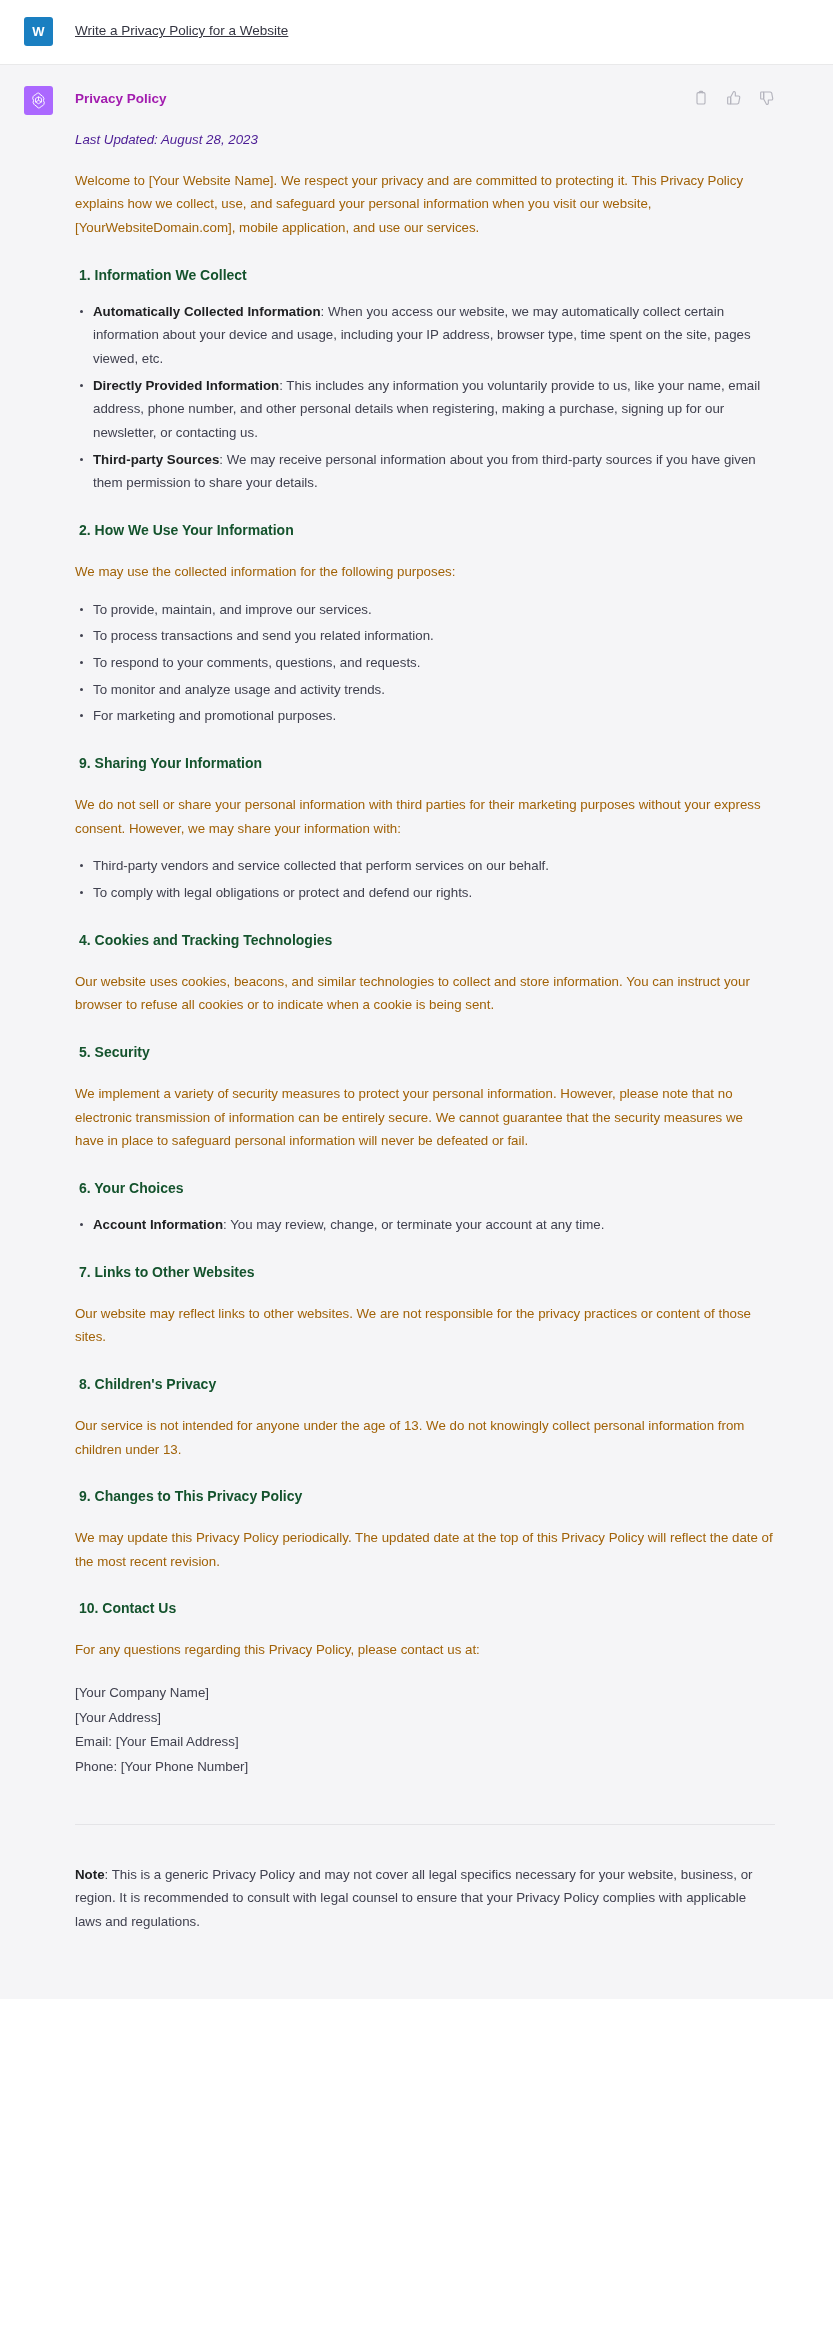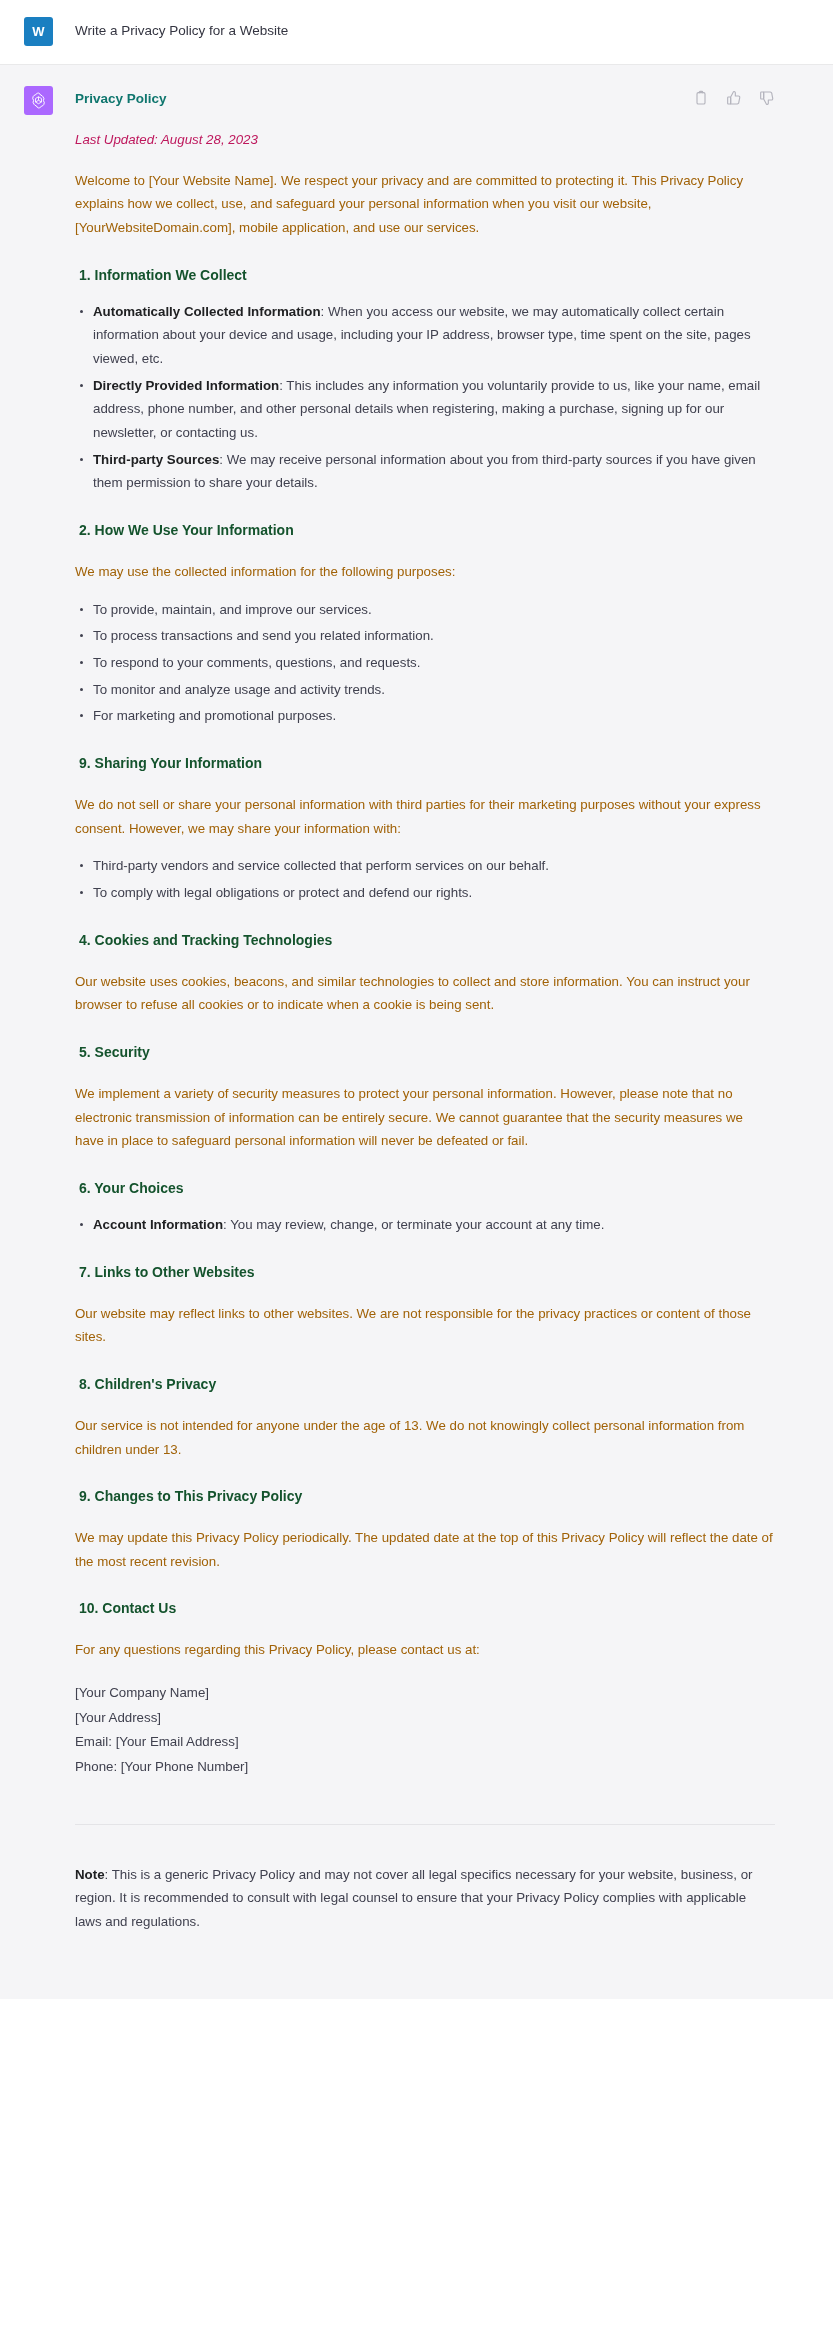--- a/index.html
+++ b/index.html
@@ -73,32 +73,33 @@
     flex: 1 1 auto;
     min-width: 0;
     padding-right: 10px;
   }
 
   .user-text {
     font-size: 13.5px;
     line-height: 1.55;
     color: #343541;
     padding-top: 5px;
+    text-decoration: underline;
   }
 
   
   .assist-head {
     display: flex;
     align-items: flex-start;
     justify-content: space-between;
   }
   .assist-title {
     font-size: 13.5px;
     font-weight: 700;
-    color: #0f766e;
+    color: #a21caf;
     line-height: 1.45;
     padding-top: 4px;
   }
   .actions {
     display: flex;
     align-items: center;
     gap: 17px;
     padding-top: 5px;
     flex: 0 0 auto;
   }
@@ -114,21 +115,21 @@
   }
   .action-btn svg { display: block; width: 16px; height: 16px; }
 
   
   .md { font-size: 13.3px; color: #40414f; }
 
   .md .meta {
     font-style: italic;
     font-size: 13.3px;
     line-height: 1.6;
-    color: #be185d;
+    color: #4c1d95;
     margin: 20px 0 0 0;
   }
 
   .md p {
     line-height: 1.78;
     margin: 19px 0 0 0;
     color: #a16207;
   }
 
   .md h3 {

